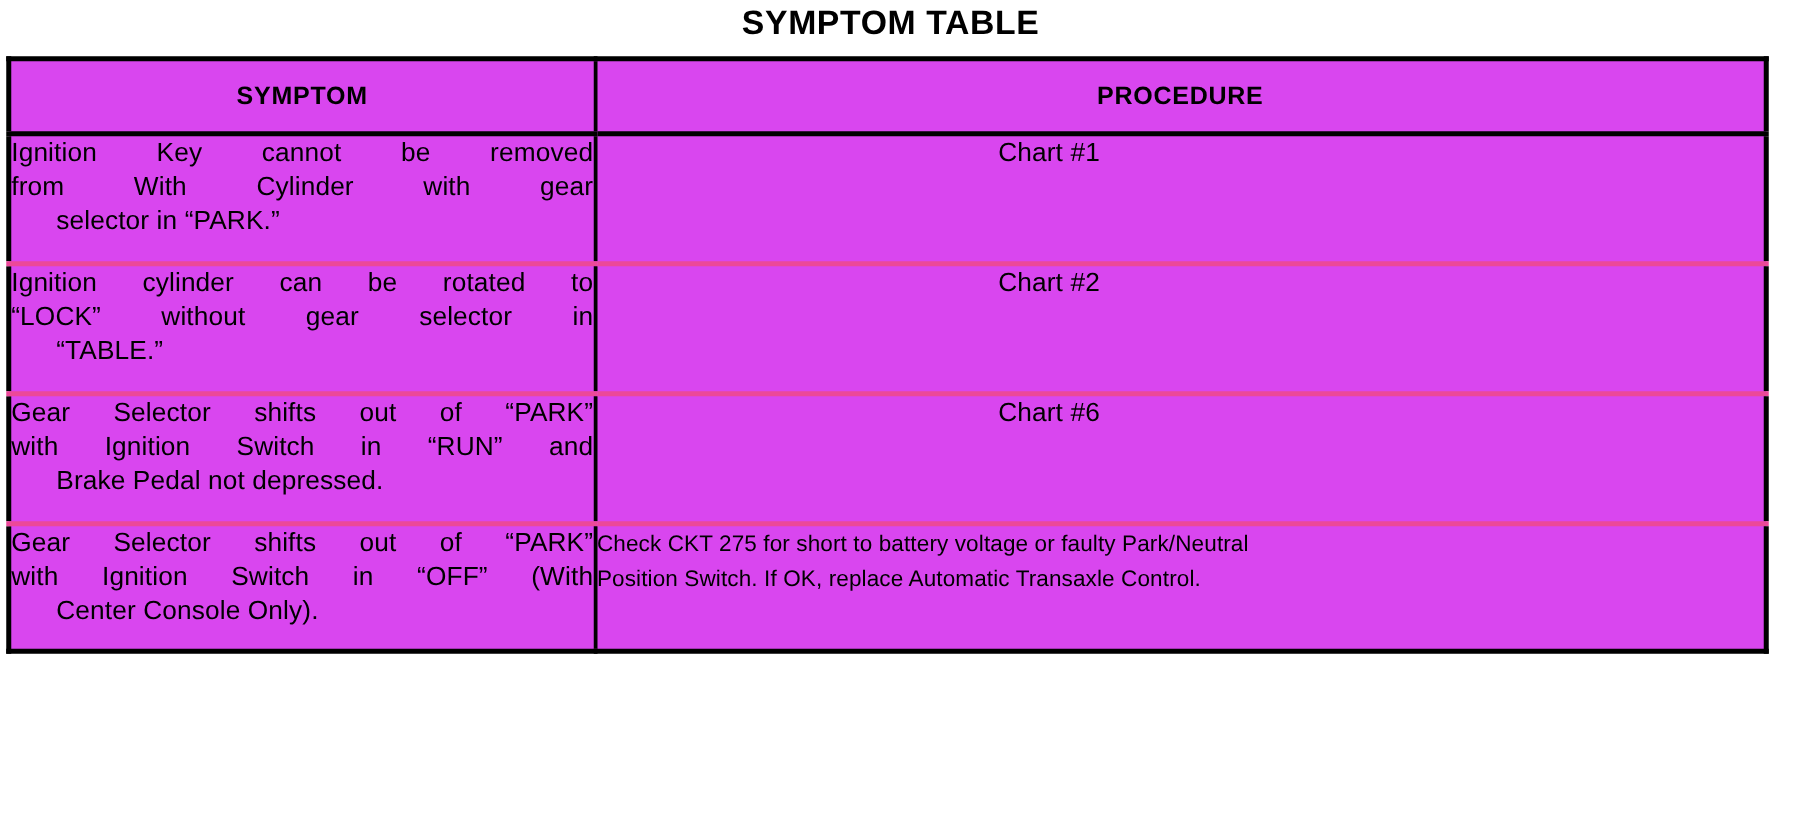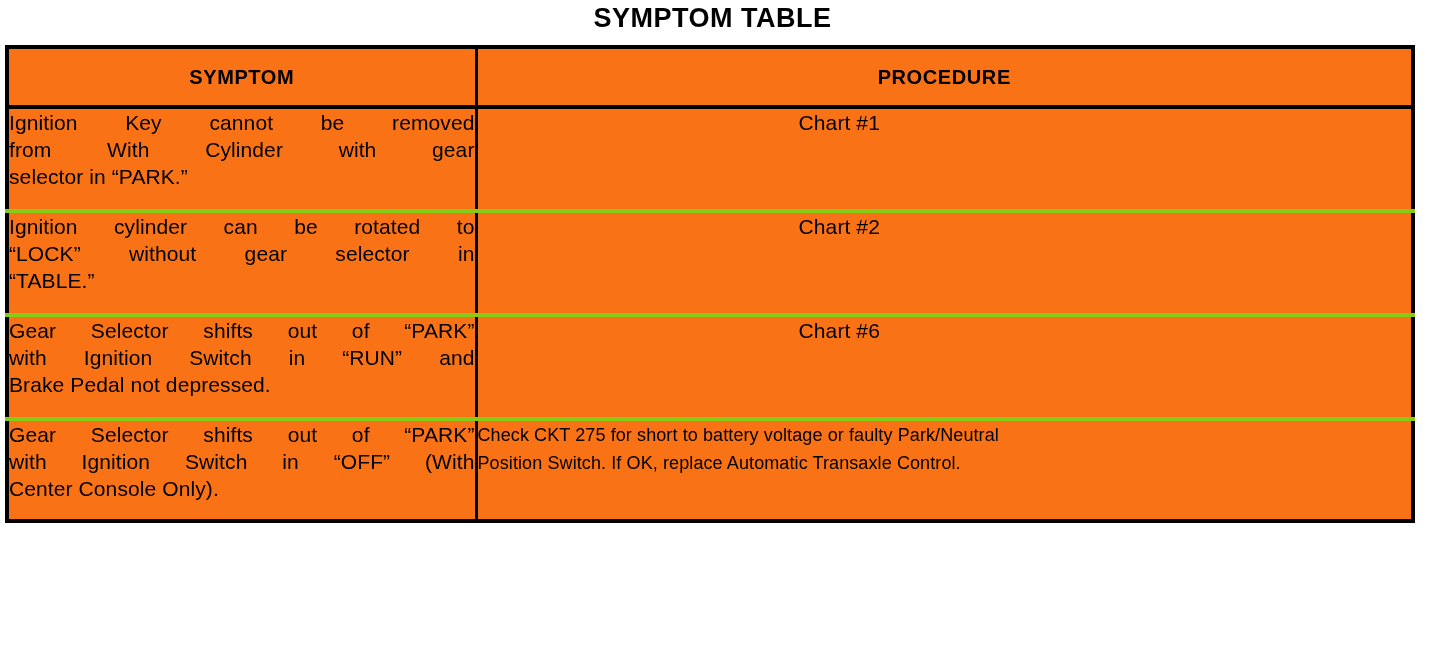--- a/index.html
+++ b/index.html
@@ -48,39 +48,39 @@
     background: #fff;
   }
   .symptom-table col.c-symptom { width: 469px; }
   .symptom-table col.c-procedure { width: 937px; }
 
   .symptom-table td,
   .symptom-table th {
     border: 0;
     padding: 0;
     vertical-align: top;
-    background: #f97316;
+    background: #d946ef;
   }
 
   
   .hdr-row th {
     height: 56px;
     border-bottom: 4px solid #000;
     text-align: center;
     vertical-align: middle;
     font-size: 20px;
     font-weight: bold;
     letter-spacing: 0.6px;
   }
   .hdr-row th.col-divider { border-left: 3px solid #000; }
   .hdr-label { display: block; line-height: 24px; }
 
   
   .body-row > td {
-    border-bottom: 4px solid #84cc16;
+    border-bottom: 4px solid #ec4899;
   }
   .body-row:last-child > td { border-bottom: 0; }
   .body-row > td.col-divider { border-left: 3px solid #000; }
 
   .cell-symptom {
     height: 104px;
     padding: 6px 9px 6px 10px;
     box-sizing: border-box;
   }
   .cell-procedure {
@@ -105,20 +105,21 @@
   }
   .sym-text .ln.j {
     text-align: justify;
     text-align-last: justify;
     white-space: normal;
   }
   .sym-text .ln.last {
     text-align: center;
     text-align-last: left;
     white-space: nowrap;
+    padding-left: 36px;
   }
 
   
   .proc-chart {
     display: block;
     font-size: 21px;
     line-height: 27px;
     text-align: center;
     padding-right: 250px;
     letter-spacing: 0.1px;

